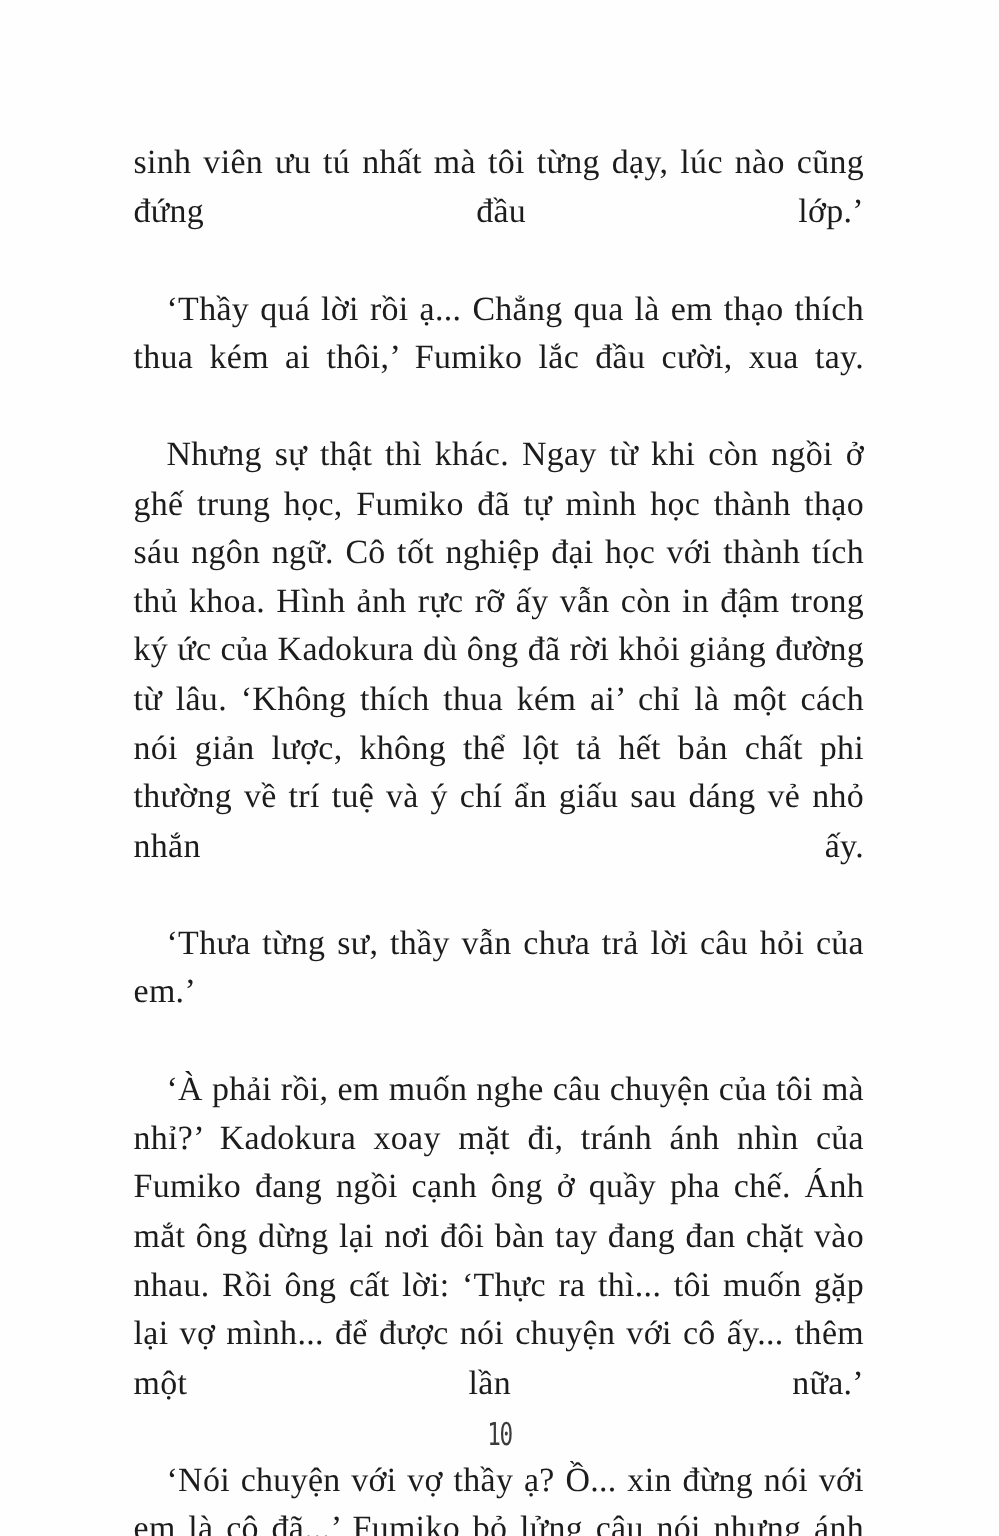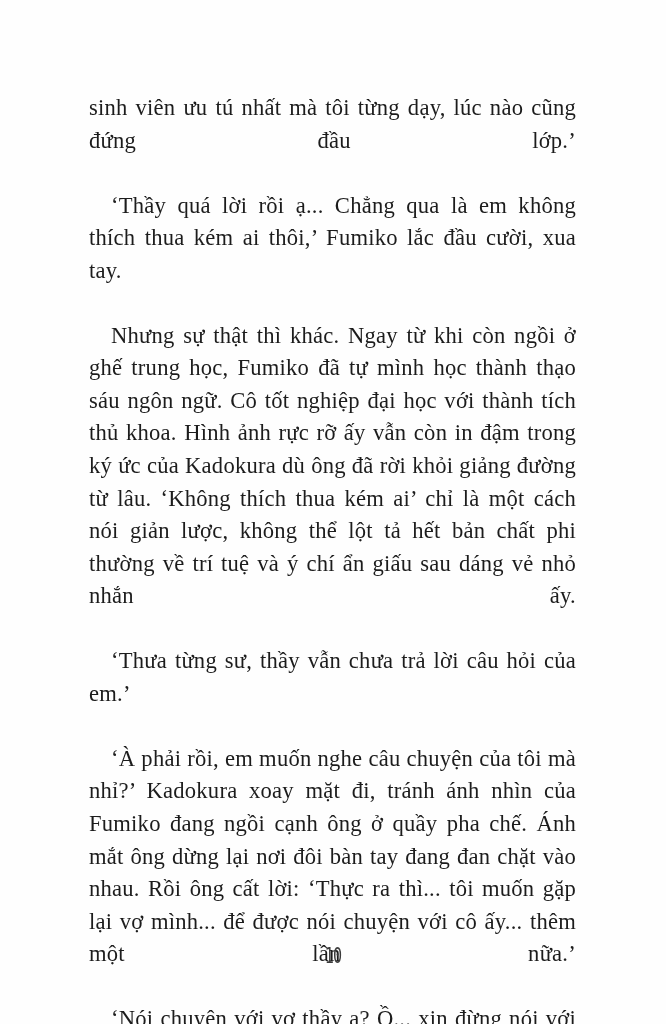--- a/index.html
+++ b/index.html
@@ -73,21 +73,21 @@
 </style>
 </head>
 <body>
 
 <div id="page">
 
   <div id="text-block">
 
     <p class="para continuation">sinh viên ưu tú nhất mà tôi từng dạy, lúc nào cũng đứng đầu lớp.’</p>
 
-    <p class="para">‘Thầy quá lời rồi ạ... Chẳng qua là em không thích thua kém ai thôi,’ Fumiko lắc đầu cười, xua tay.</p>
+    <p class="para">‘Thầy quá lời rồi ạ... Chẳng qua là em thạo thích thua kém ai thôi,’ Fumiko lắc đầu cười, xua tay.</p>
 
     <p class="para">Nhưng sự thật thì khác. Ngay từ khi còn ngồi ở ghế trung học, Fumiko đã tự mình học thành thạo sáu ngôn ngữ. Cô tốt nghiệp đại học với thành tích thủ khoa. Hình ảnh rực rỡ ấy vẫn còn in đậm trong ký ức của Kadokura dù ông đã rời khỏi giảng đường từ lâu. ‘Không thích thua kém ai’ chỉ là một cách nói giản lược, không thể lột tả hết bản chất phi thường về trí tuệ và ý chí ẩn giấu sau dáng vẻ nhỏ nhắn ấy.</p>
 
     <p class="para">‘Thưa từng sư, thầy vẫn chưa trả lời câu hỏi của em.’</p>
 
     <p class="para">‘À phải rồi, em muốn nghe câu chuyện của tôi mà nhỉ?’ Kadokura xoay mặt đi, tránh ánh nhìn của Fumiko đang ngồi cạnh ông ở quầy pha chế. Ánh mắt ông dừng lại nơi đôi bàn tay đang đan chặt vào nhau. Rồi ông cất lời: ‘Thực ra thì... tôi muốn gặp lại vợ mình... để được nói chuyện với cô ấy... thêm một lần nữa.’</p>
 
     <p class="para">‘Nói chuyện với vợ thầy ạ? Ồ... xin đừng nói với em là cô đã...’ Fumiko bỏ lửng câu nói nhưng ánh mắt hoang mang của cô đã đủ để Kadokura hiểu rõ điều cô định hỏi.</p>
 
   </div>

